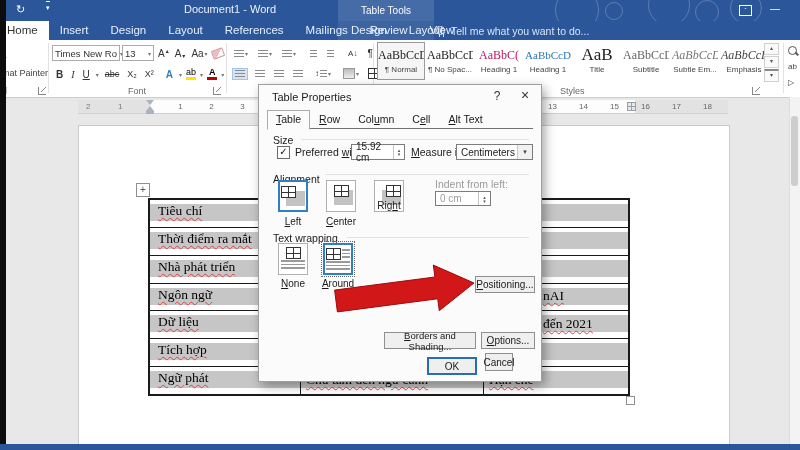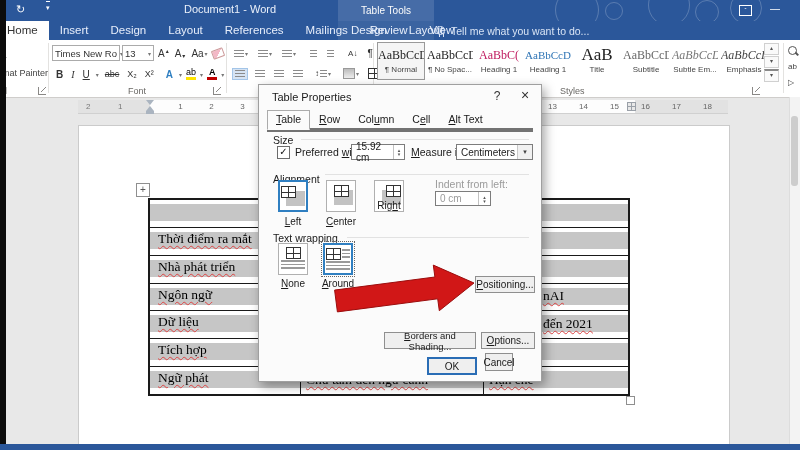--- a/index.html
+++ b/index.html
@@ -102,21 +102,21 @@
   .sp{text-decoration:underline;text-decoration-style:wavy;text-decoration-color:#d44;
       text-decoration-thickness:1px;text-underline-offset:2px}
   .frag{position:absolute;font-family:"Liberation Serif",serif;font-size:13.5px;color:#000;white-space:nowrap;z-index:5}
   .handle{position:absolute;background:#fff;border:1px solid #8f8f8f;color:#555;text-align:center}
 
   
   #dialog{position:absolute;left:258px;top:84px;width:282px;height:296px;background:#fbfbfb;
           border:1px solid #9f9f9f;box-shadow:3px 4px 10px rgba(0,0,0,.35);z-index:20;font-size:10.5px;color:#1a1a1a}
   #dialog .dtitle{position:absolute;left:13px;top:6px;font-size:11px}
   .dctl{position:absolute;top:4px;font-size:12px;color:#333;width:16px;text-align:center}
-  .dtabs{position:absolute;left:8px;top:24px;right:8px;height:19px;border-bottom:4px solid #737373;display:flex}
+  .dtabs{position:absolute;left:8px;top:24px;right:8px;height:19px;border-bottom:1px solid #737373;display:flex}
   .dtab{padding:2px 8px 0 8px;font-size:10.5px;position:relative;top:1px;border:1px solid transparent;height:16px}
   .dtab.active{background:#fbfbfb;border-color:#ababab;border-bottom-color:#fbfbfb}
   .gline{position:absolute;height:1px;background:#e2e2e2}
   .glab{position:absolute;font-size:10.5px;color:#1a1a1a}
   .cb{position:absolute;width:11px;height:11px;border:1px solid #6b6b6b;background:#fff;
       font-size:10px;line-height:10px;text-align:center;color:#111}
   .field{position:absolute;border:1px solid #7c7c7c;background:#fff;display:flex;align-items:center;
          font-size:10px;padding-left:4px;box-sizing:border-box}
   .spin{margin-left:auto;width:11px;align-self:stretch;border-left:1px solid #c2c2c2;display:flex;
         flex-direction:column;align-items:center;justify-content:center;font-size:5px;color:#555;line-height:4px}
@@ -377,20 +377,21 @@
 <div id="scrollthumb"></div>
 
 <div class="handle" style="left:136px;top:183px;width:12px;height:12px;font-size:10px;line-height:11px;z-index:6">+</div>
 <div class="handle" style="left:626px;top:396px;width:7px;height:7px;z-index:6"></div>
 
 <div id="doctable">
 
 <div class="trow">
     <div class="tc c1">
       <i class="band"></i>
+      <span class="ttext sp">Tiêu chí</span>
     </div>
     <div class="tc c2">
         <i class="band"></i>
       </div>
     <div class="tc c3">
         <i class="band"></i>
       </div>
   </div>
     <div class="trow">
     <div class="tc c1">

